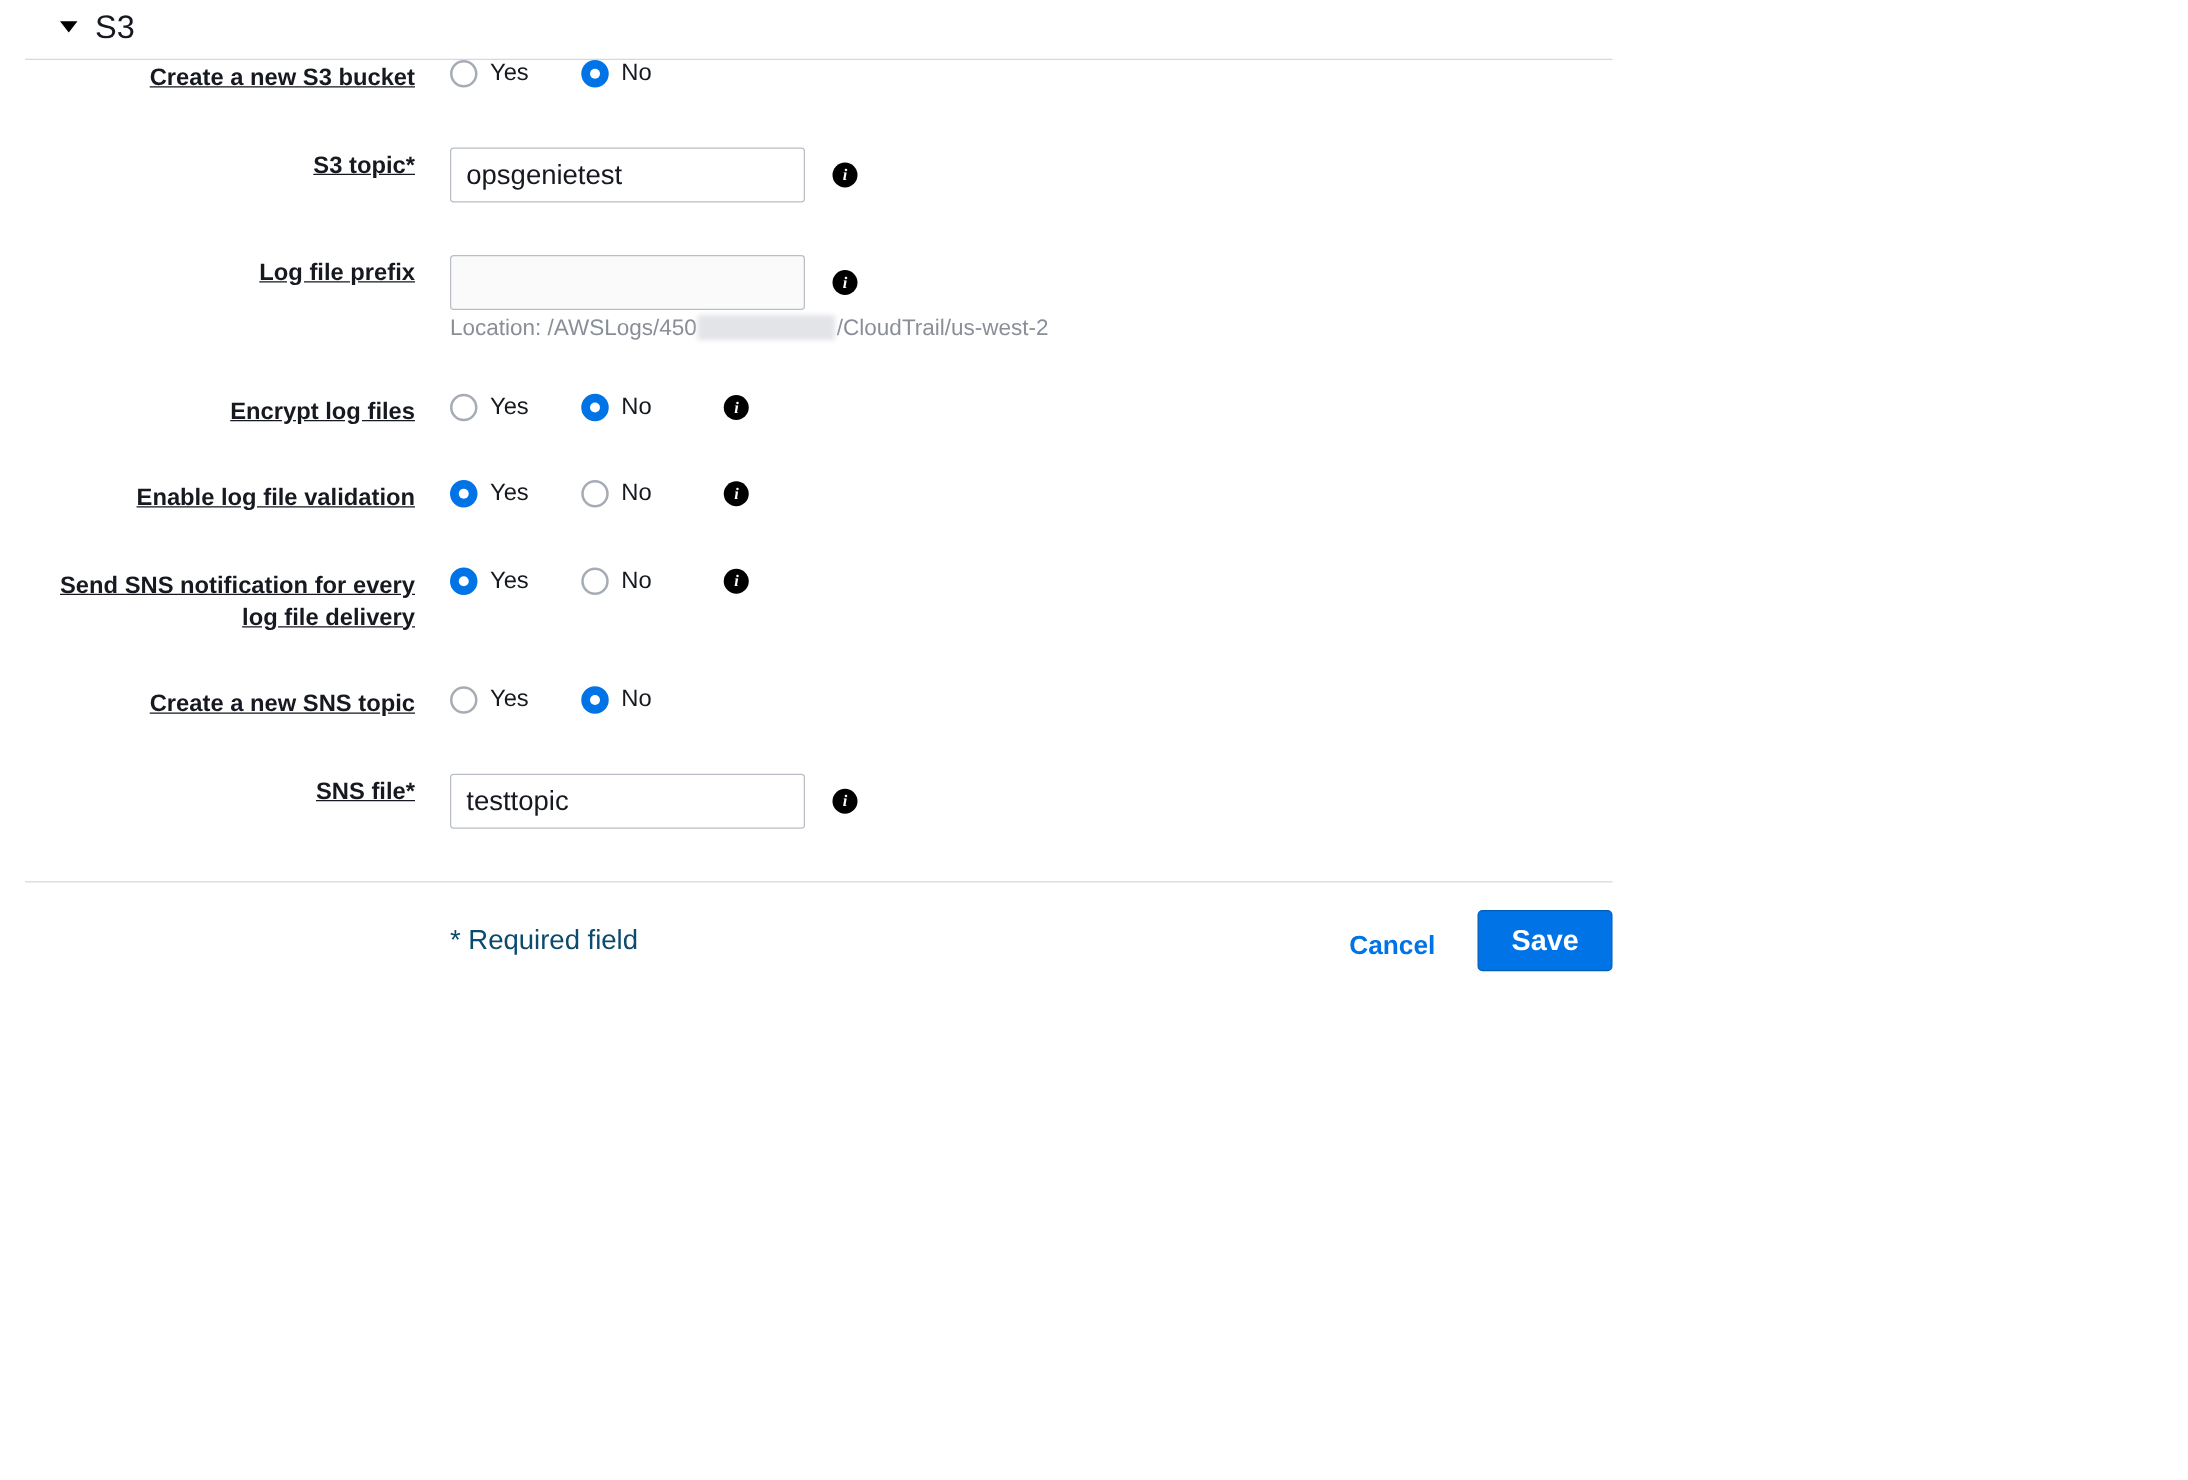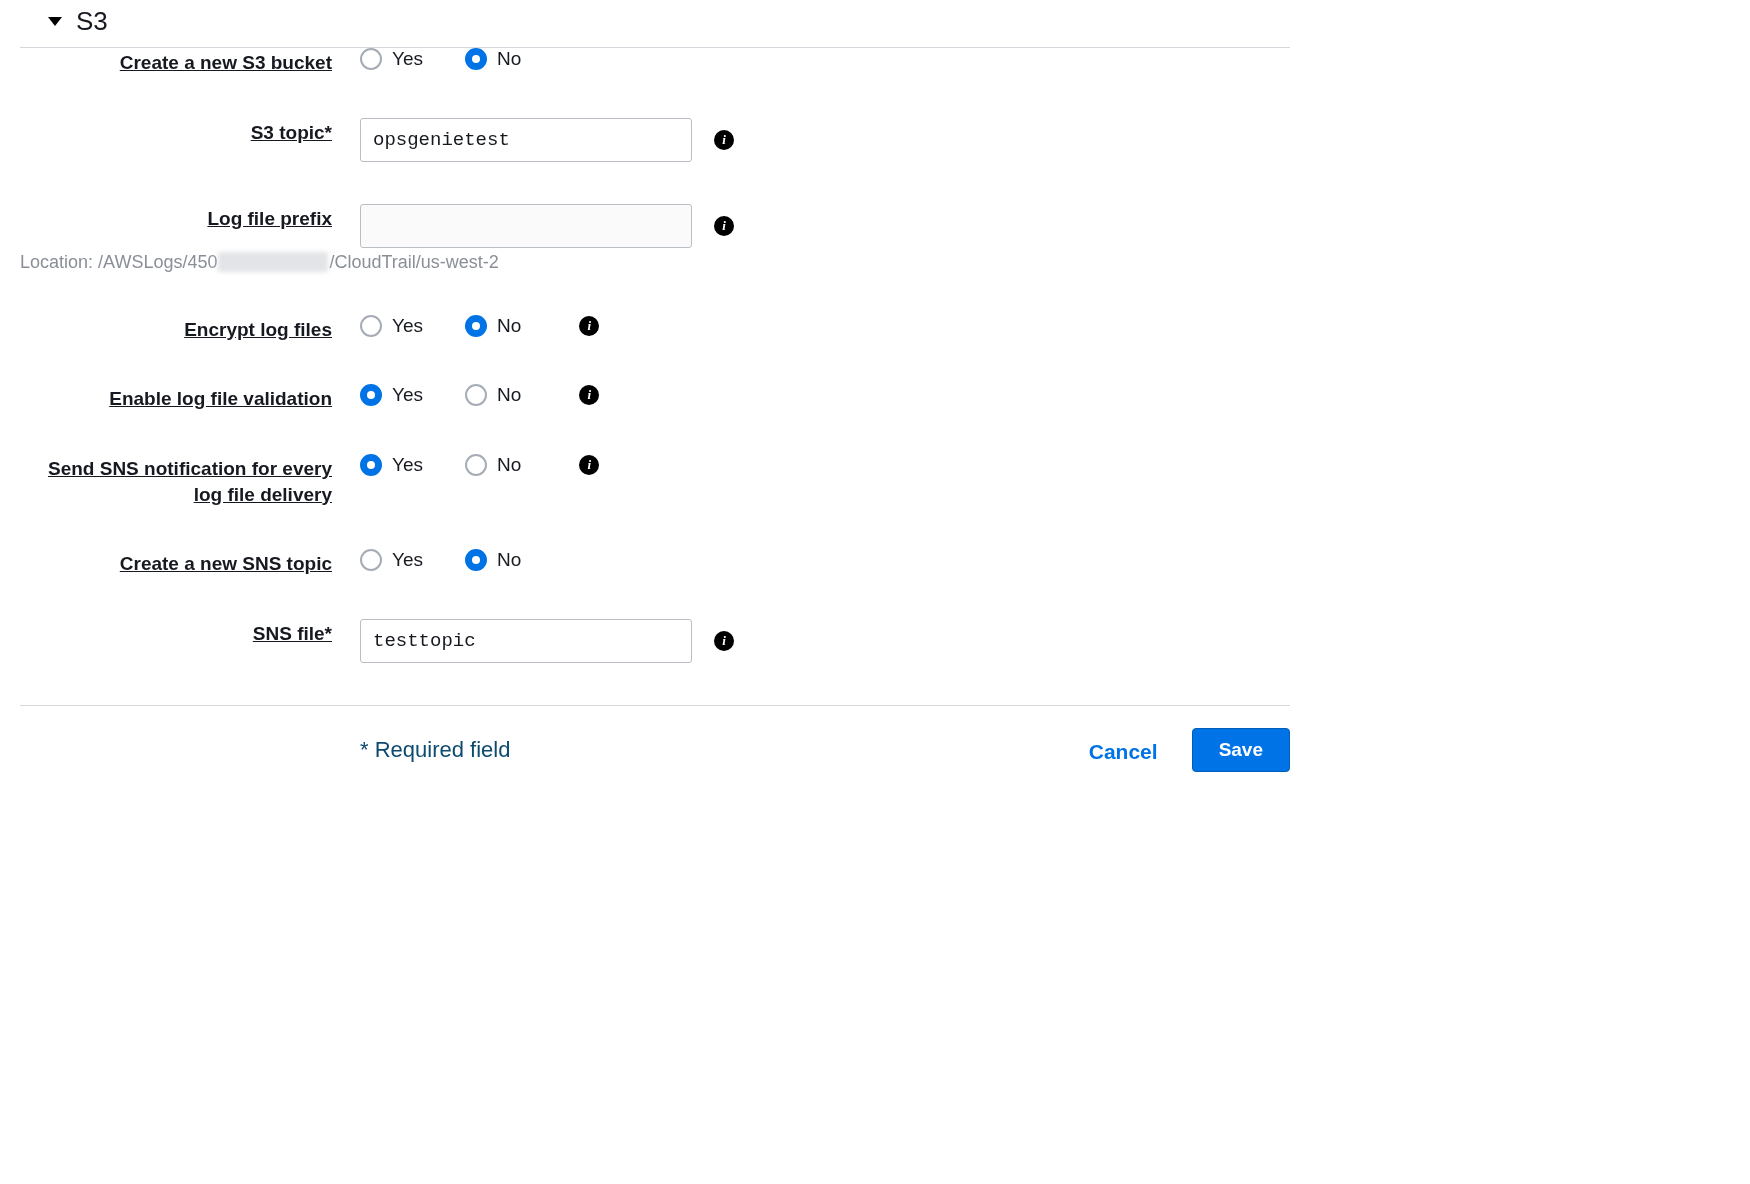--- a/index.html
+++ b/index.html
@@ -82,29 +82,28 @@
     content: "";
     width: 8px; height: 8px;
     border-radius: 50%;
     background: #fff;
   }
   .radio-label {
     font-size: 19px;
     color: #16191f;
   }
   .text-input {
-    width: 332px;
+    width: 284px;
     height: 44px;
     padding: 8px 12px;
-    font-size: 19px;
+    font-size: 22px;
     border: 1px solid #b9bec5;
     border-radius: 3px;
     color: #16191f;
     background: #fff;
-    font-family: Liberation Mono, monospace;
   }
   .text-input.empty { background: #fafafa; }
   .info-icon-wrap {
     margin-left: 22px;
     display: flex;
     align-items: center;
   }
   .info-icon-wrap.wide { margin-left: 58px; }
   .info-circle {
     width: 20px; height: 20px;
@@ -114,20 +113,21 @@
     font-weight: 700;
     font-size: 13px;
     font-style: italic;
     display: flex;
     align-items: center;
     justify-content: center;
     font-family: Georgia, serif;
     cursor: pointer;
   }
   .hint-row {
+    margin-left: 340px;
     margin-top: -14px;
     margin-bottom: 42px;
     color: #8a8f97;
     font-size: 18px;
     display: flex;
     align-items: center;
   }
   .blur-box {
     display: inline-block;
     width: 110px; height: 20px;
@@ -160,21 +160,21 @@
     font-weight: 700;
     font-size: 21px;
     cursor: pointer;
     padding: 8px 8px;
   }
   .btn-save {
     background: #0073e6;
     border: 1px solid #005db8;
     color: #fff;
     font-weight: 700;
-    font-size: 19px;
+    font-size: 23px;
     padding: 10px 26px;
     border-radius: 4px;
     cursor: pointer;
   }
 </style>
 </head>
 <body>
 
 <div class="page">
 

